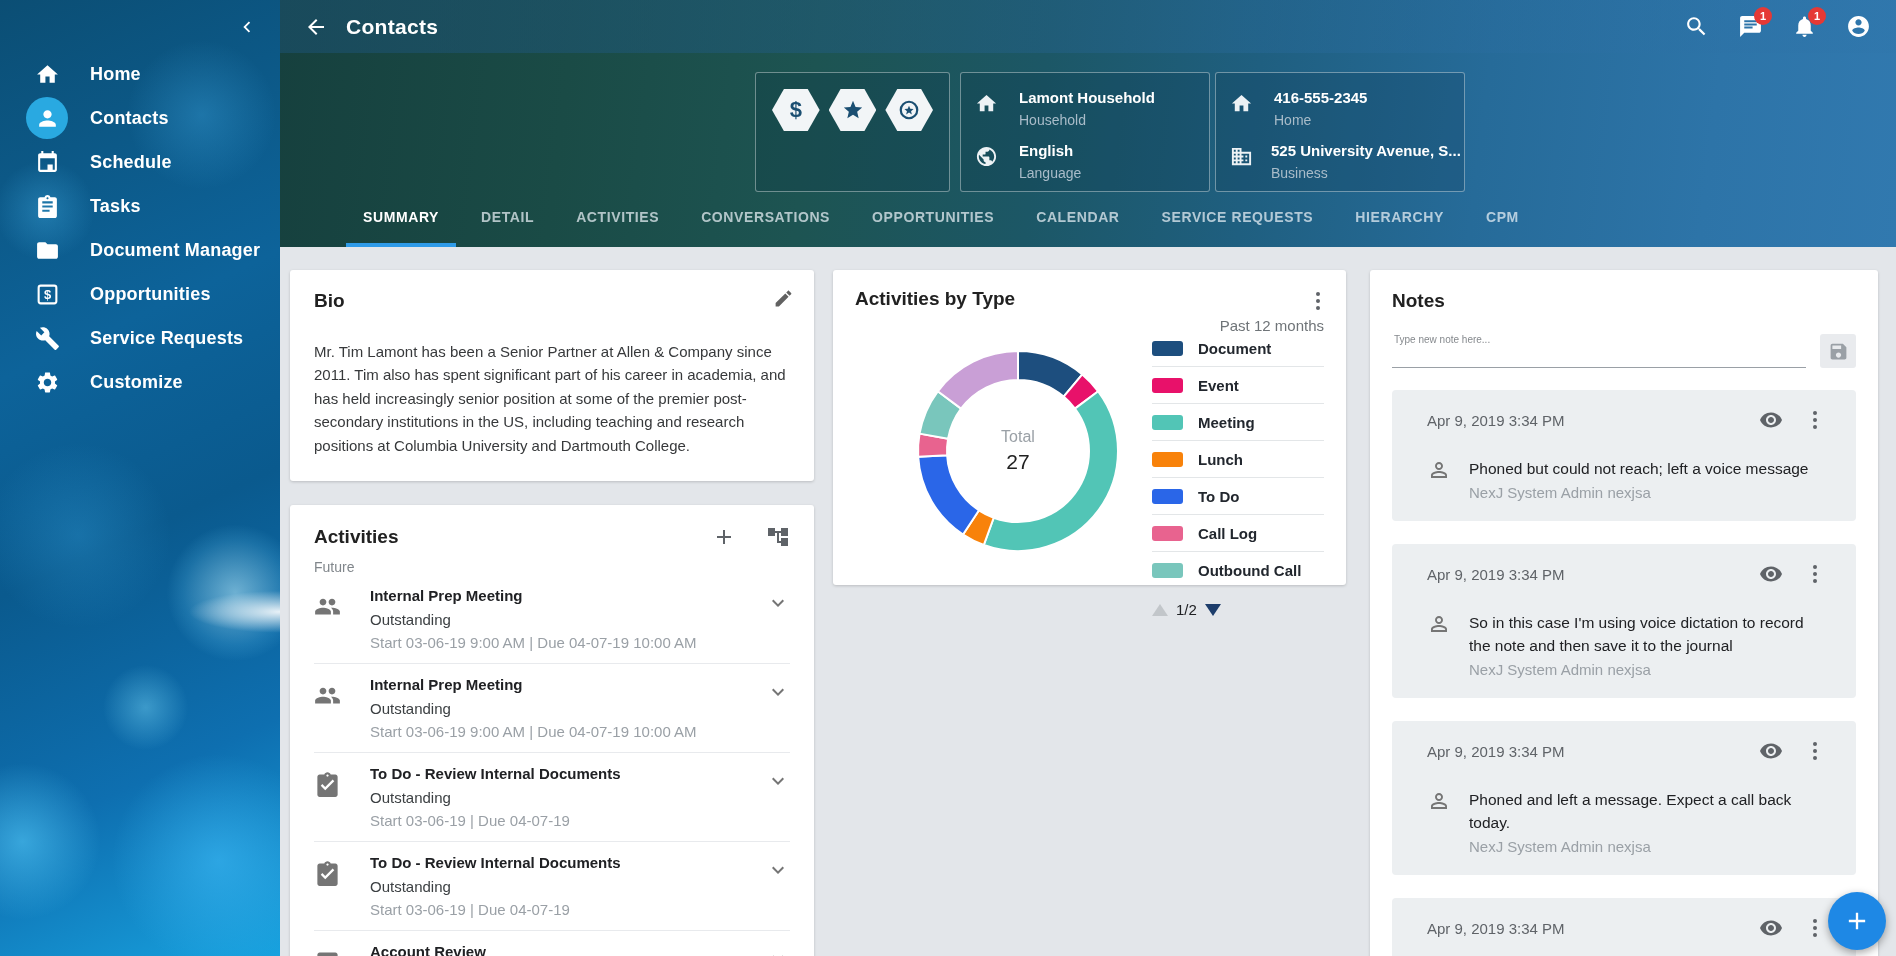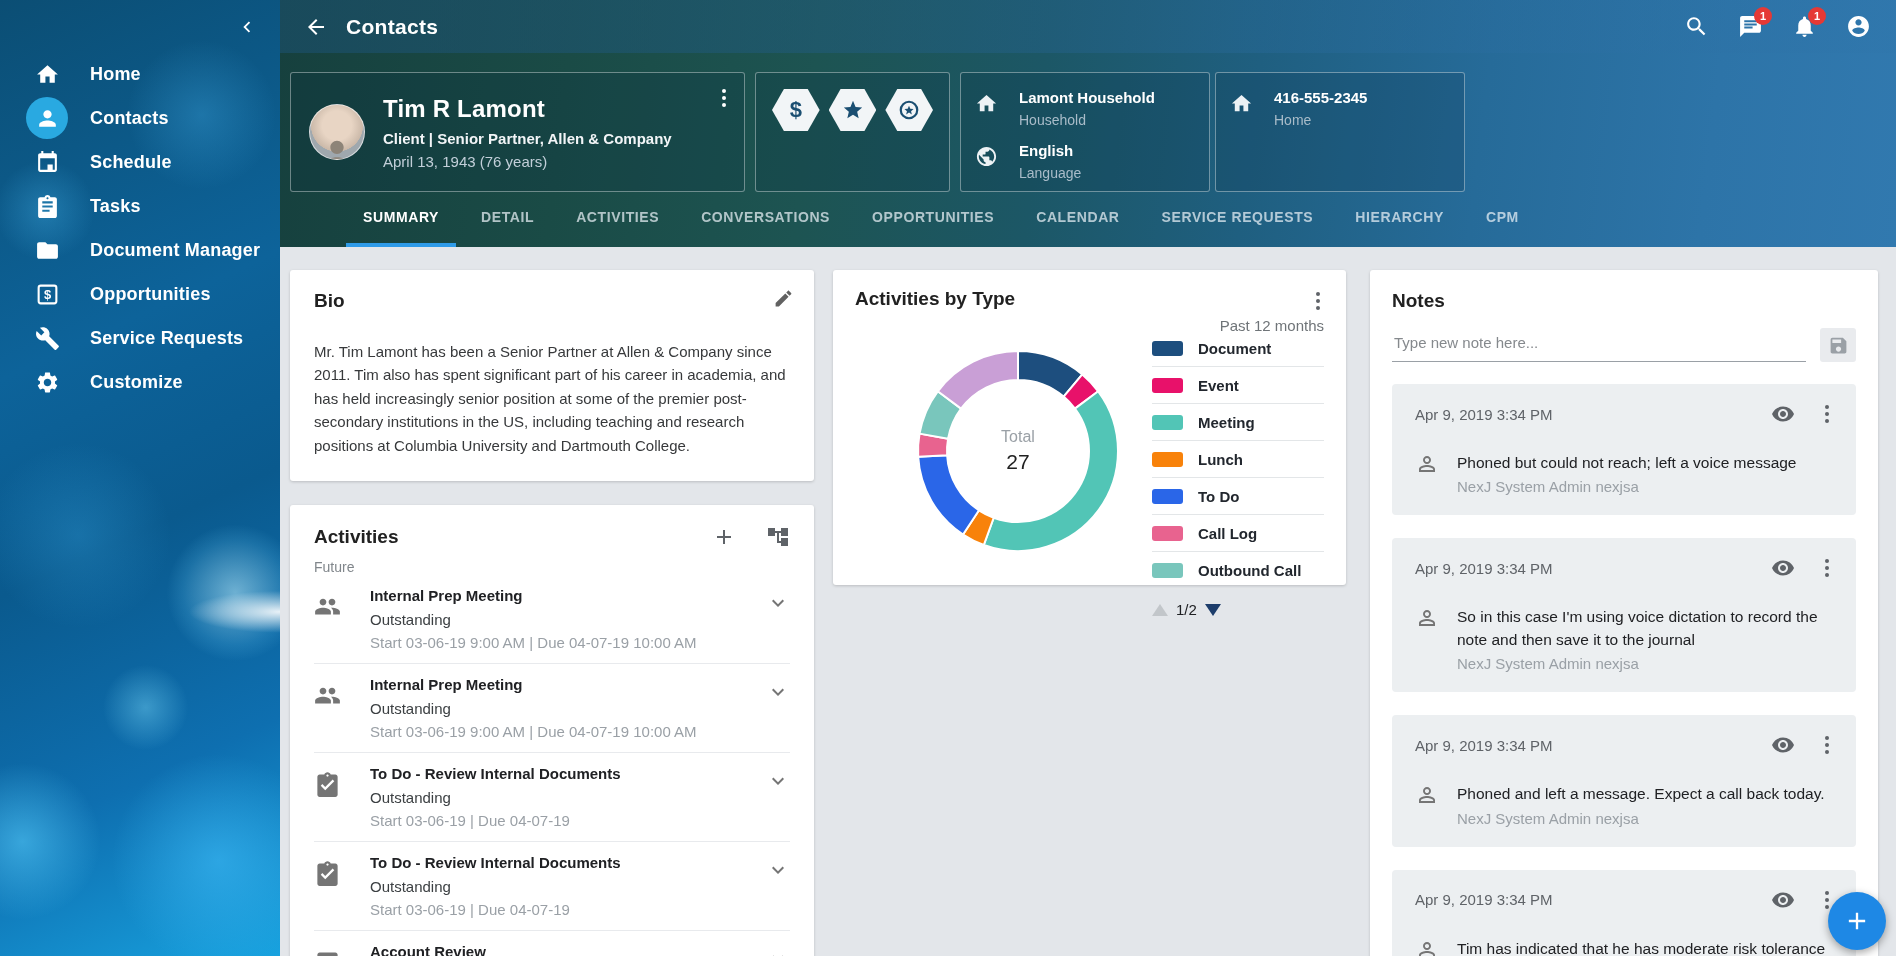--- a/index.html
+++ b/index.html
@@ -122,25 +122,25 @@
   .legend-label { font-size:15px; font-weight:bold; color:#22272E; white-space:nowrap; }
   .legend-pager { display:flex; align-items:center; gap:8px; margin-top:12px; }
   .tri-up { width:0; height:0; border-left:8px solid transparent; border-right:8px solid transparent; border-bottom:12px solid #C2C6CA; cursor:pointer; }
   .tri-down { width:0; height:0; border-left:8px solid transparent; border-right:8px solid transparent; border-top:12px solid #1D3D6B; cursor:pointer; }
   .pager-text { font-size:15px; color:#202124; }
 
   
   .notes-card { padding:20px 0 10px; height:100%; }
   .notes-title { padding:0 22px; }
   .note-input-row { display:flex; align-items:flex-end; margin:16px 22px 22px; }
-  .note-input { flex:1; border:none; border-bottom:1px solid #9AA0A6; outline:none; font-size:15px; padding:6px 2px 10px; color:#202124; background:transparent; font-family:"Liberation Sans",sans-serif; }
+  .note-input { flex:1; border:none; border-bottom:1px solid #9AA0A6; outline:none; font-size:10px; padding:6px 2px 22px; color:#202124; background:transparent; font-family:"Liberation Sans",sans-serif; }
   .note-input::placeholder { color:#85898D; }
   .save-btn { width:36px; height:34px; margin-left:14px; background:#E9EBEE; border-radius:3px; display:flex; align-items:center; justify-content:center; color:#9AA0A6; cursor:pointer; }
   .save-btn svg { width:21px; height:21px; }
-  .note-entry { background:#ECEFF1; border-radius:4px; margin:0 22px 23px; padding:17px 23px 20px; }
+  .note-entry { background:#ECEFF1; border-radius:4px; margin:0 22px 23px; padding:17px 35px 20px; }
   .note-head { display:flex; align-items:center; }
   .note-time { font-size:15px; color:#5F6368; }
   .note-head-icons { margin-left:auto; display:flex; align-items:center; gap:26px; color:#5F6368; }
   .note-head-icons svg { width:24px; height:24px; cursor:pointer; }
   .note-body { display:flex; margin-top:25px; }
   .note-person { width:26px; flex:0 0 26px; color:#757575; margin-right:16px; }
   .note-person svg { width:24px; height:24px; }
   .note-text { font-size:15.5px; color:#202124; line-height:1.45; }
   .note-author { font-size:15px; color:#9AA0A6; margin-top:4px; }
 
@@ -256,39 +256,20 @@
             <span class="badge">1</span>
           </div>
           <div class="appbar-icon">
             <svg viewBox="0 0 24 24" fill="currentColor">
                 <path d="M12 2C6.48 2 2 6.48 2 12s4.48 10 10 10 10-4.48 10-10S17.52 2 12 2zm0 3c1.66 0 3 1.34 3 3s-1.34 3-3 3-3-1.34-3-3 1.34-3 3-3zm0 14.2c-2.5 0-4.71-1.28-6-3.22.03-1.99 4-3.08 6-3.08 1.99 0 5.97 1.09 6 3.08-1.29 1.94-3.5 3.22-6 3.22z"></path>
               </svg>
           </div>
         </div>
       </div>
 
-      <div class="hero-card card-profile">
-        <div class="avatar">
-          <svg viewBox="0 0 24 24" fill="currentColor">
-              <path d="M12 12c2.21 0 4-1.79 4-4s-1.79-4-4-4-4 1.79-4 4 1.79 4 4 4zm0 2c-2.67 0-8 1.34-8 4v2h16v-2c0-2.66-5.33-4-8-4z"></path>
-            </svg>
-        </div>
-        <div class="profile-text">
-          <div class="profile-name">Tim R Lamont</div>
-          <div class="profile-role">Client | Senior Partner, Allen &amp; Company</div>
-          <div class="profile-birth">April 13, 1943 (76 years)</div>
-        </div>
-        <div class="card-kebab">
-          <span class="kebab">
-              <i></i>
-              <i></i>
-              <i></i>
-            </span>
-        </div>
-      </div>
 
       <div class="hero-card card-badges">
         <div class="hex">
             <span class="dollar">$</span>
           </div>
         <div class="hex">
           <svg viewBox="0 0 24 24" fill="currentColor">
               <path d="M12 17.27 18.18 21l-1.64-7.03L22 9.24l-7.19-.61L12 2 9.19 8.63 2 9.24l5.46 4.73L5.82 21z"></path>
             </svg>
         </div>
@@ -322,20 +303,29 @@
       </div>
 
       <div class="hero-card card-info card-phone">
         <div class="info-row">
           <span class="info-icon"><svg viewBox="0 0 24 24" fill="currentColor">
                 <path d="M10 20v-6h4v6h5v-8h3L12 3 2 12h3v8z"></path>
               </svg></span>
           <span class="info-text">
             <div class="info-value">416-555-2345</div>
             <div class="info-label">Home</div>
+          </span>
+        </div>
+        <div class="info-row">
+          <span class="info-icon"><svg viewBox="0 0 24 24" fill="currentColor">
+                <path d="M12 7V3H2v18h20V7H12zM6 19H4v-2h2v2zm0-4H4v-2h2v2zm0-4H4V9h2v2zm0-4H4V5h2v2zm4 12H8v-2h2v2zm0-4H8v-2h2v2zm0-4H8V9h2v2zm0-4H8V5h2v2zm10 12h-8v-2h2v-2h-2v-2h2v-2h-2V9h8v10zm-2-8h-2v2h2v-2zm0 4h-2v2h2v-2z"></path>
+              </svg></span>
+          <span class="info-text">
+            <div class="info-value">525 University Avenue, S...</div>
+            <div class="info-label">Business</div>
           </span>
         </div>
       </div>
 
       <div class="tabs">
         <div class="tab active">SUMMARY</div>
         <div class="tab">DETAIL</div>
         <div class="tab">ACTIVITIES</div>
         <div class="tab">CONVERSATIONS</div>
         <div class="tab">OPPORTUNITIES</div>

